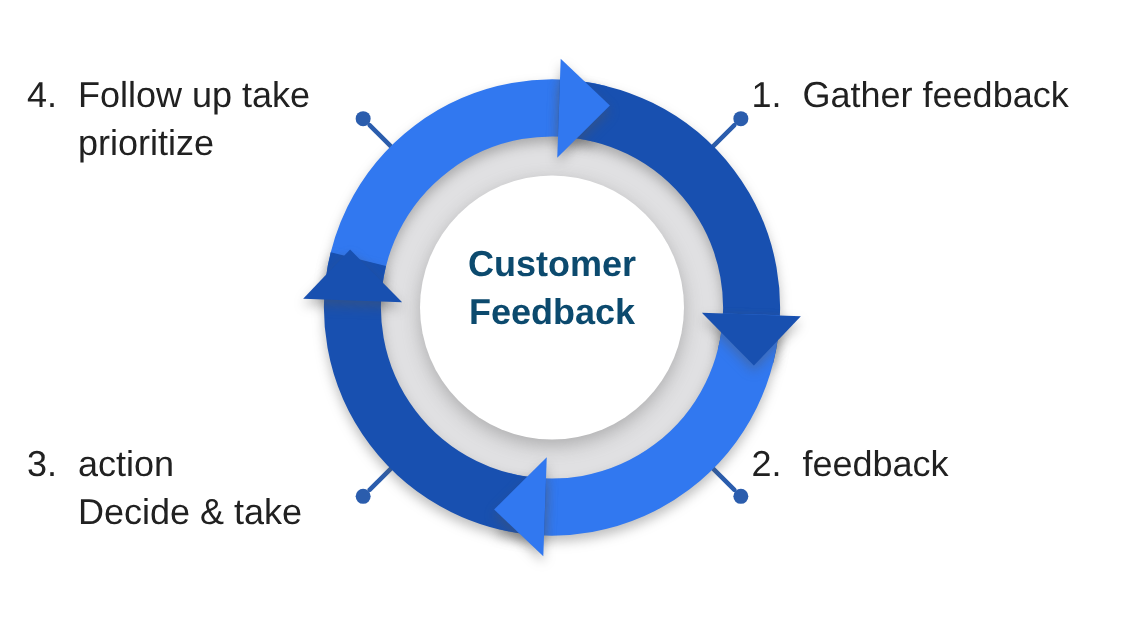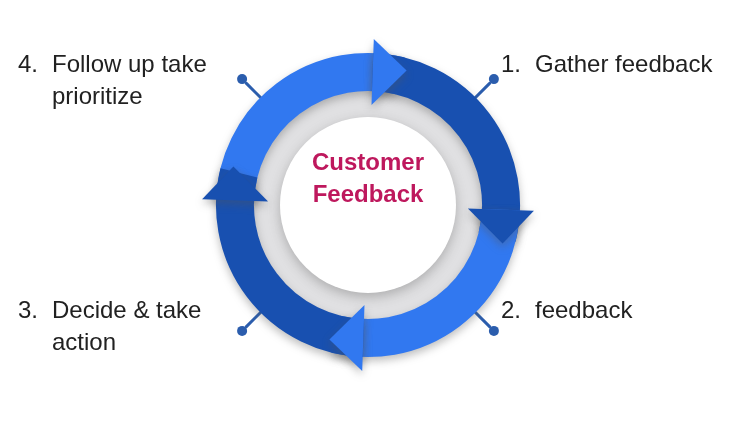--- a/index.html
+++ b/index.html
@@ -52,27 +52,27 @@
     flex: none;
     width: 34px;
   }
   .step.s1 { left: 501px; top: 48px; }
   .step.s2 { left: 501px; top: 294px; }
   .step.s3 { left: 18px;  top: 294px; }
   .step.s4 { left: 18px;  top: 48px; }
   .center-title {
     position: absolute;
     left: 258px;
-    top: 146px;
+    top: 161px;
     width: 220px;
     text-align: center;
     font-size: 24px;
     font-weight: bold;
     line-height: 32px;
-    color: #be185d;
+    color: #0c4a6e;
   }
 </style>
 </head>
 <body>
 
 <div class="stage">
 
   <svg class="cycle" width="750" height="422" viewBox="0 0 750 422">
 
     <g>
@@ -123,22 +123,22 @@
   <div class="step s2">
     <span class="num">2.</span>
     <span class="txt">
       <div>feedback</div>
     </span>
   </div>
 
   <div class="step s3">
     <span class="num">3.</span>
     <span class="txt">
+      <div>action</div>
       <div>Decide &amp; take</div>
-      <div>action</div>
     </span>
   </div>
 
   <div class="step s4">
     <span class="num">4.</span>
     <span class="txt">
       <div>Follow up take</div>
       <div>prioritize</div>
     </span>
   </div>

